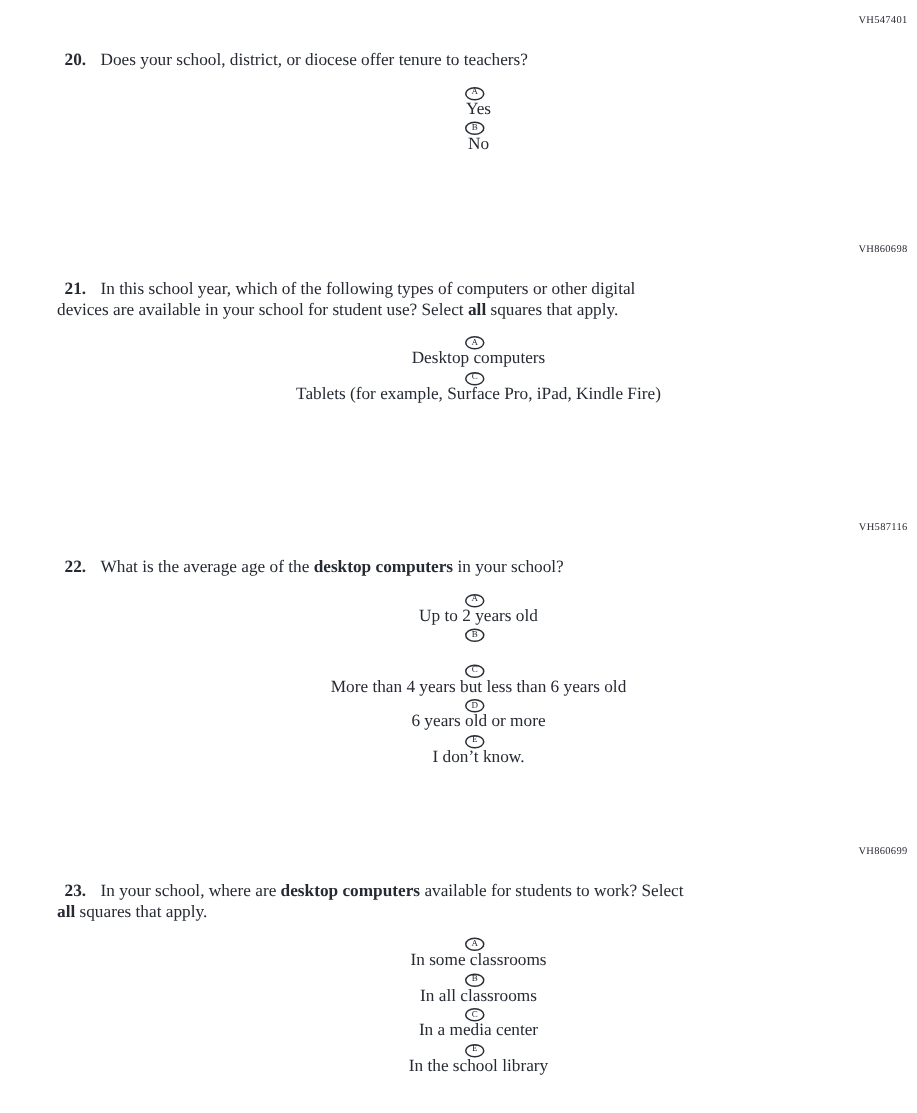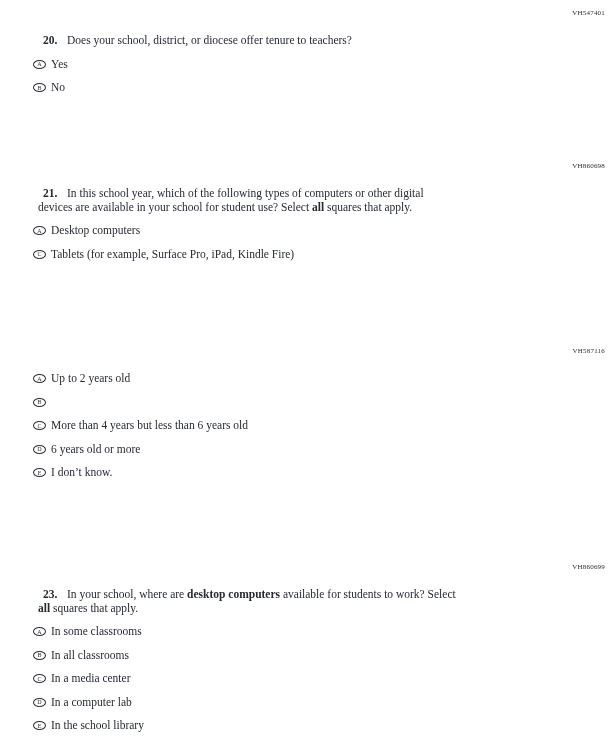--- a/index.html
+++ b/index.html
@@ -45,20 +45,21 @@
     margin-top:10px;
     margin-left:19px;
   }
   .option-row {
     display:flex;
     align-items:center;
     height:13px;
     margin-bottom:10.5px;
     font-size:11.5px;
     line-height:13px;
+    flex-direction:column;
   }
   .bubble {
     box-sizing:border-box;
     flex:0 0 auto;
     width:13px; height:9px;
     border:1px solid #2a2d35;
     border-radius:50%;
     display:inline-flex;
     align-items:center;
     justify-content:center;
@@ -116,20 +117,23 @@
         <span class="bubble">
             <span class="letter">C</span>
           </span>
         <span class="option-label">Tablets (for example, Surface Pro, iPad, Kindle Fire)</span>
       </div>
     </div>
   </div>
 
   <div class="question q22">
     <div class="code">VH587116</div>
+    <div class="qtext">
+      <span class="qnum">22.</span><span>What is the average age of the </span><b>desktop computers</b><span> in your school?</span>
+    </div>
     <div class="options">
       <div class="option-row">
         <span class="bubble">
             <span class="letter">A</span>
           </span>
         <span class="option-label">Up to 2 years old</span>
       </div>
       <div class="option-row">
         <span class="bubble">
             <span class="letter">B</span>
@@ -176,26 +180,20 @@
         <span class="option-label">In all classrooms</span>
       </div>
       <div class="option-row">
         <span class="bubble">
             <span class="letter">C</span>
           </span>
         <span class="option-label">In a media center</span>
       </div>
       <div class="option-row">
         <span class="bubble">
-            <span class="letter">D</span>
-          </span>
-        <span class="option-label">In a computer lab</span>
-      </div>
-      <div class="option-row">
-        <span class="bubble">
             <span class="letter">E</span>
           </span>
         <span class="option-label">In the school library</span>
       </div>
     </div>
   </div>
 
 </div>
 
 </body></html>

